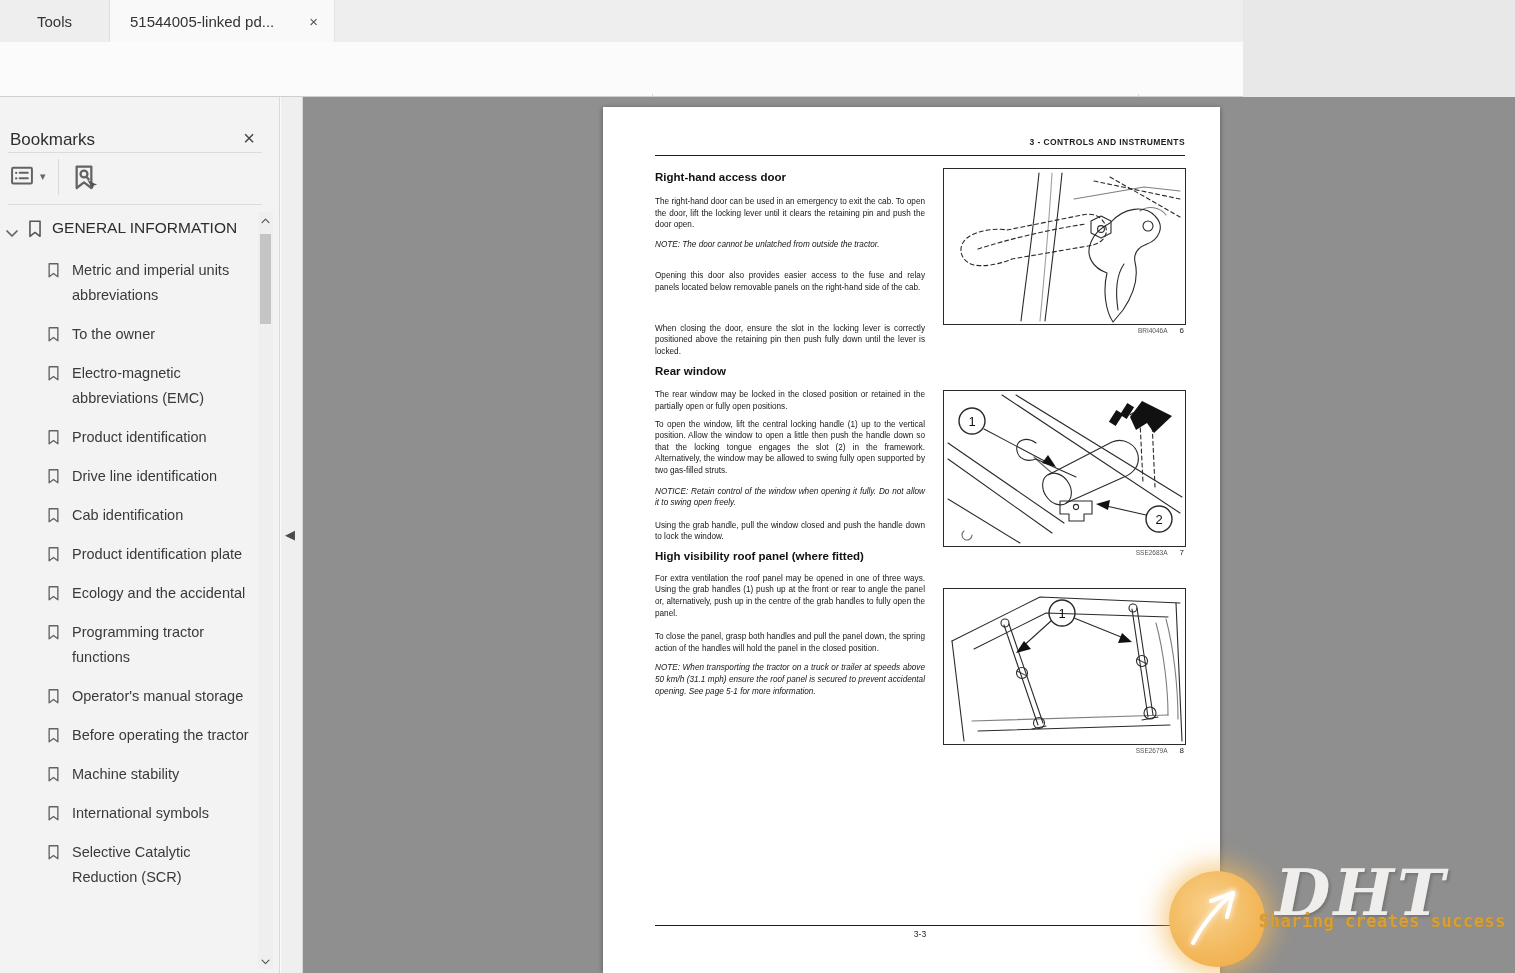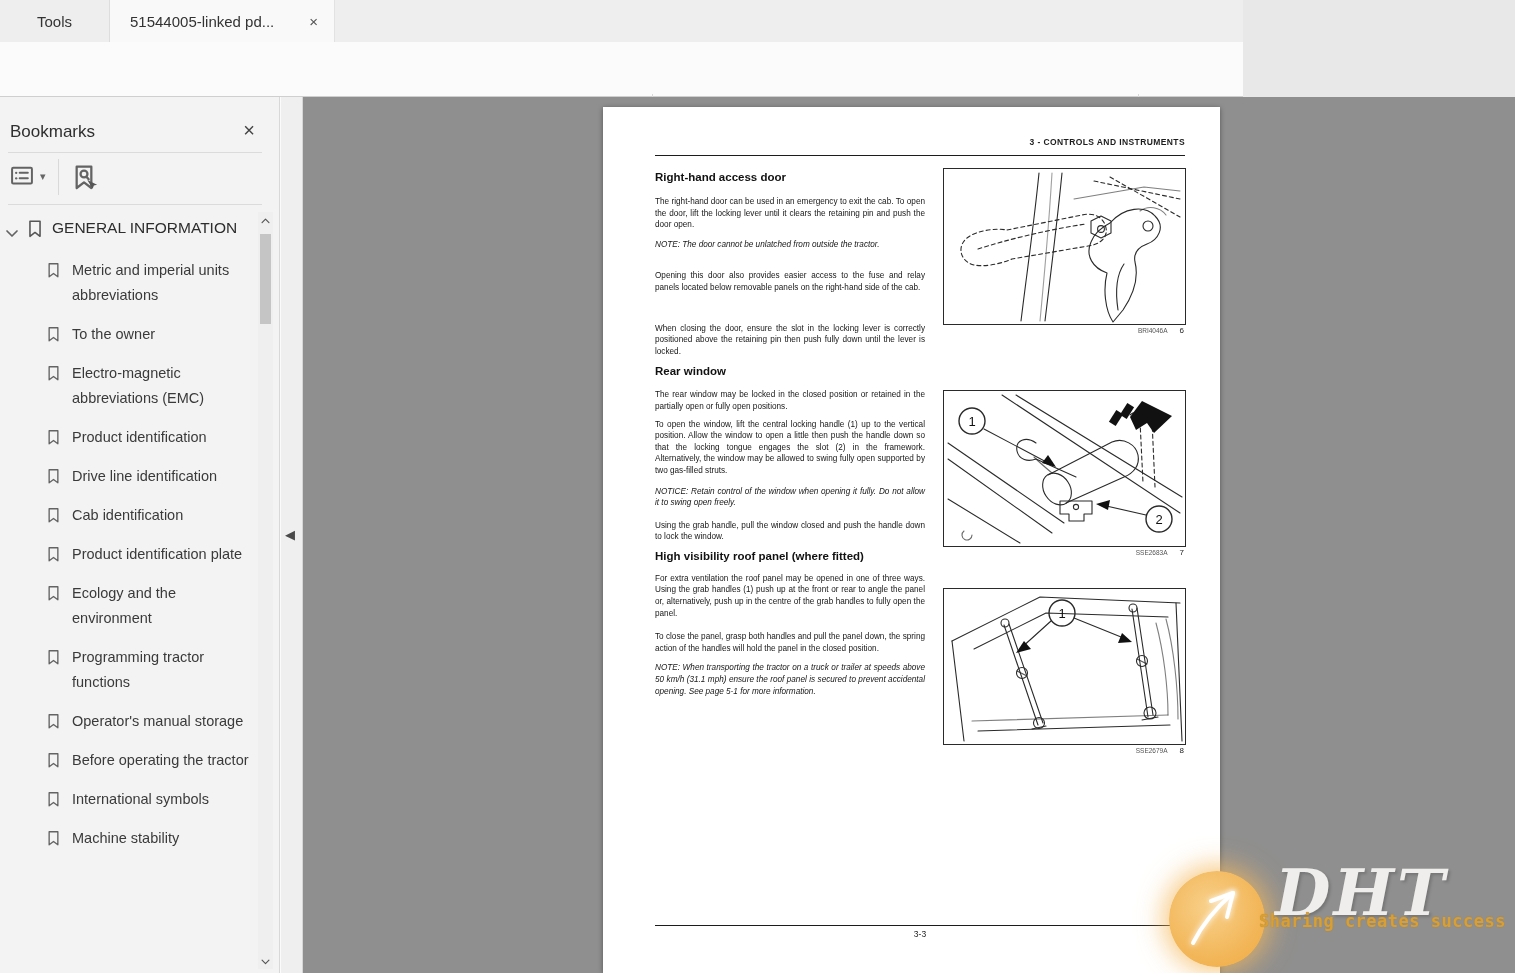--- a/index.html
+++ b/index.html
@@ -21,21 +21,21 @@
   .vdiv { position:absolute; top:52px; width:1px; height:32px; background:#d9d9d9; }
   .page-input { position:absolute; left:537px; top:56px; width:40px; height:27px; border:1px solid #a9a9a9; background:#fff; text-align:center; font-size:14.5px; color:#222; font-family:"Liberation Sans",sans-serif; }
   .page-total { position:absolute; left:593px; top:62px; font-size:15px; color:#333; }
   .zoom-label { position:absolute; left:900px; top:62px; width:58px; font-size:15px; color:#333; text-align:center; }
   .caret { position:absolute; font-size:11px; color:#666; top:64px; cursor:pointer; }
   .caret-blue { color:#1268b3; }
   .zoom-underline { position:absolute; left:898px; top:89px; width:80px; height:1px; background:#bcbcbc; }
 
   
   .sidebar { position:absolute; left:0; top:97px; width:280px; height:876px; background:#f4f3f3; border-right:1px solid #d8d8d8; }
-  .bm-header { position:absolute; left:0; top:8px; width:100%; height:55px; }
+  .bm-header { position:absolute; left:0; top:16px; width:100%; height:55px; }
   .bm-title { position:absolute; left:10px; top:17px; font-size:17px; color:#2f2f2f; }
   .bm-close { position:absolute; right:24px; top:14px; font-size:20px; color:#444; cursor:pointer; }
   .hdiv { position:absolute; left:8px; width:254px; height:1px; background:#dcdbdb; }
   .bm-opts { position:absolute; left:0; top:56px; height:50px; width:100%; }
   .opt-btn { position:absolute; top:8px; display:flex; align-items:center; cursor:pointer; }
   .bm-tree { position:absolute; left:0; top:112px; width:256px; bottom:0; overflow:hidden; }
   .bm-root { display:flex; align-items:flex-start; padding:8px 0 6px 4px; cursor:pointer; }
   .bm-root-label { font-size:15.5px; color:#2d2d2d; margin-left:6px; margin-top:2px; }
   .bm-item { display:flex; align-items:flex-start; padding:7px 0 7px 44px; cursor:pointer; }
   .bm-item svg { flex:0 0 auto; margin-top:2px; }
@@ -307,21 +307,21 @@
       <div class="bm-item">
         <svg width="19" height="21" viewBox="0 0 24 24" class="ico">
             <path d="M6.5 3.5 h11 v16.5 l-5.5 -4.2 -5.5 4.2 z"></path>
           </svg>
         <span class="bm-label">Product identification plate</span>
       </div>
       <div class="bm-item">
         <svg width="19" height="21" viewBox="0 0 24 24" class="ico">
             <path d="M6.5 3.5 h11 v16.5 l-5.5 -4.2 -5.5 4.2 z"></path>
           </svg>
-        <span class="bm-label">Ecology and the environment</span>
+        <span class="bm-label">Ecology and the accidental</span>
       </div>
       <div class="bm-item">
         <svg width="19" height="21" viewBox="0 0 24 24" class="ico">
             <path d="M6.5 3.5 h11 v16.5 l-5.5 -4.2 -5.5 4.2 z"></path>
           </svg>
         <span class="bm-label">Programming tractor functions</span>
       </div>
       <div class="bm-item">
         <svg width="19" height="21" viewBox="0 0 24 24" class="ico">
             <path d="M6.5 3.5 h11 v16.5 l-5.5 -4.2 -5.5 4.2 z"></path>
@@ -331,27 +331,33 @@
       <div class="bm-item">
         <svg width="19" height="21" viewBox="0 0 24 24" class="ico">
             <path d="M6.5 3.5 h11 v16.5 l-5.5 -4.2 -5.5 4.2 z"></path>
           </svg>
         <span class="bm-label">Before operating the tractor</span>
       </div>
       <div class="bm-item">
         <svg width="19" height="21" viewBox="0 0 24 24" class="ico">
             <path d="M6.5 3.5 h11 v16.5 l-5.5 -4.2 -5.5 4.2 z"></path>
           </svg>
+        <span class="bm-label">Machine stability</span>
+      </div>
+      <div class="bm-item">
+        <svg width="19" height="21" viewBox="0 0 24 24" class="ico">
+            <path d="M6.5 3.5 h11 v16.5 l-5.5 -4.2 -5.5 4.2 z"></path>
+          </svg>
         <span class="bm-label">International symbols</span>
       </div>
       <div class="bm-item">
         <svg width="19" height="21" viewBox="0 0 24 24" class="ico">
             <path d="M6.5 3.5 h11 v16.5 l-5.5 -4.2 -5.5 4.2 z"></path>
           </svg>
-        <span class="bm-label">Machine stability</span>
+        <span class="bm-label">Selective Catalytic Reduction (SCR)</span>
       </div>
     </div>
 
     <div class="bm-scroll">
       <div class="arr" style="top:0">
         <svg width="11" height="9" viewBox="0 0 16 12" class="ico" style="stroke:#555">
             <polyline points="3,9 8,4 13,9"></polyline>
           </svg>
       </div>
       <div class="bm-thumb"></div>

